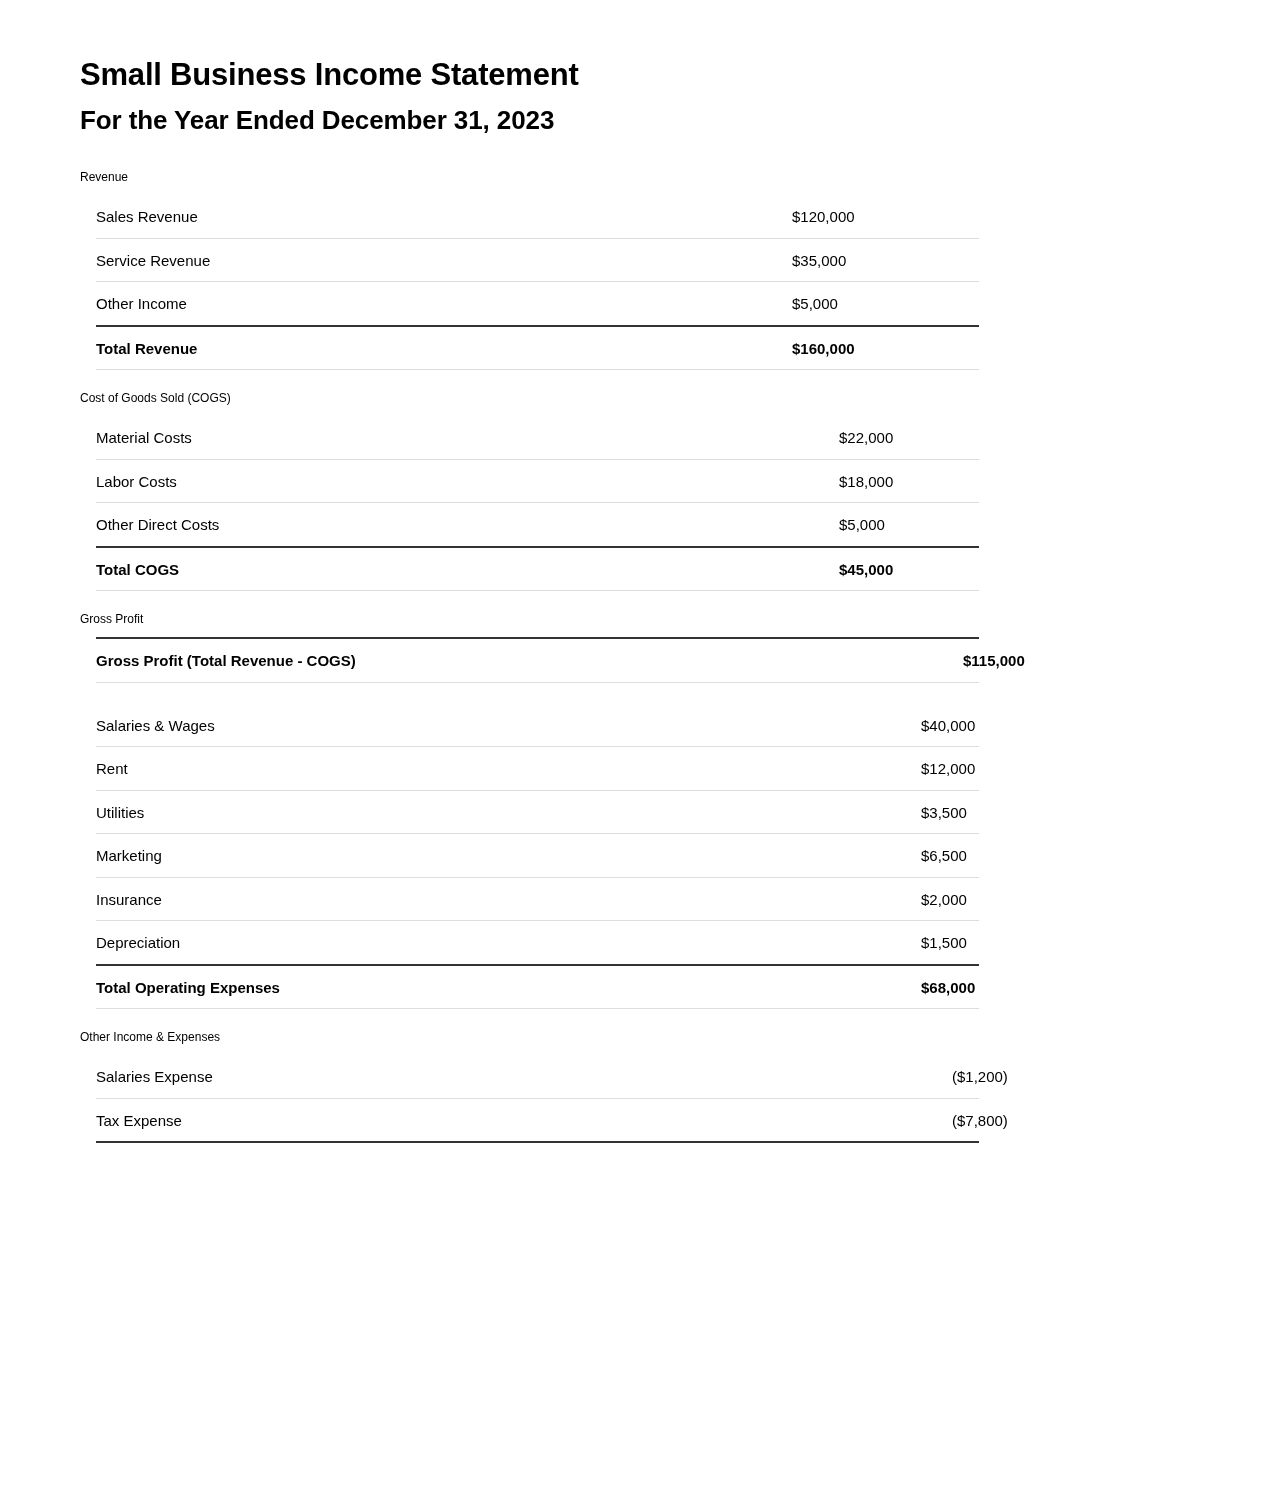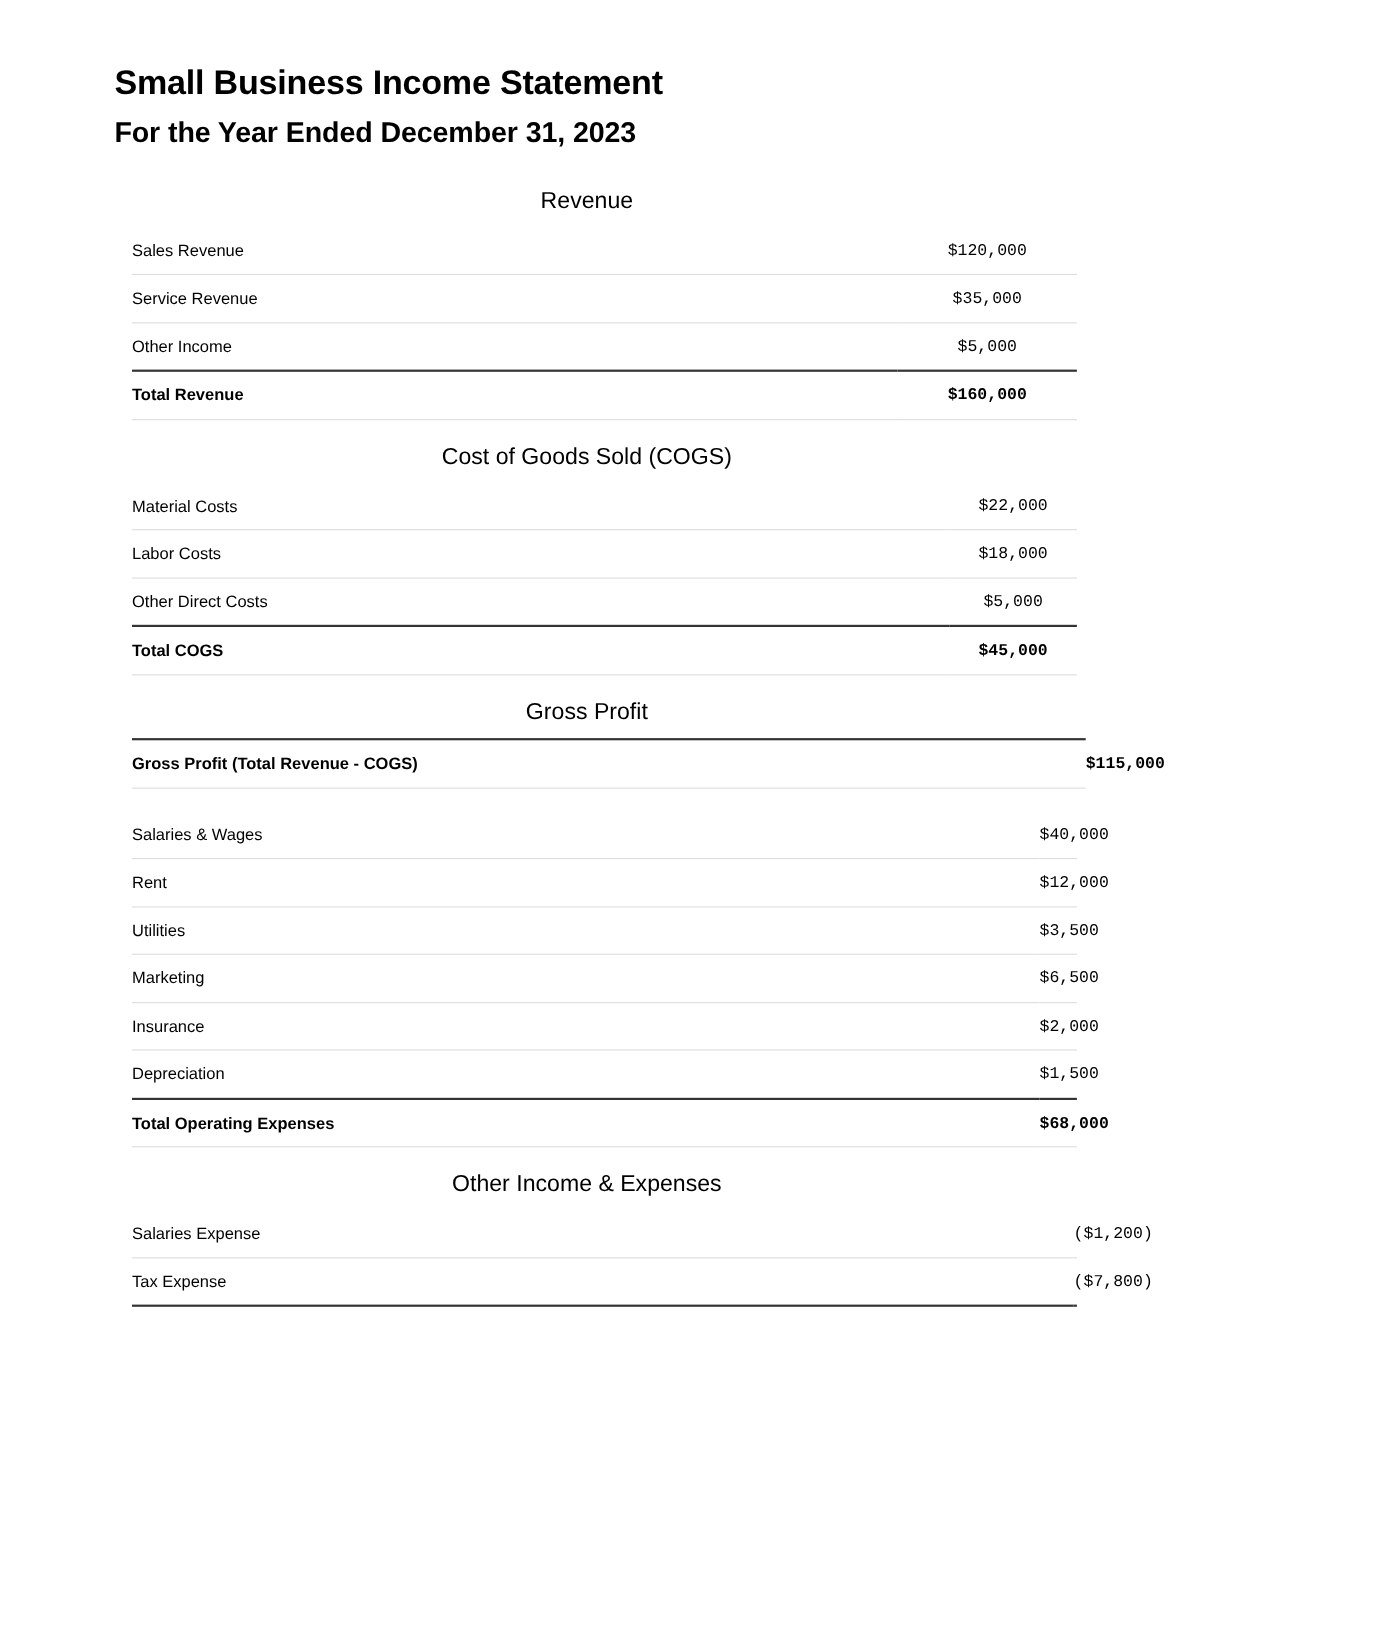--- a/index.html
+++ b/index.html
@@ -13,21 +13,21 @@
     height: 1496px;
     font-family: "Liberation Sans", sans-serif;
     color: #000000;
     -webkit-font-smoothing: antialiased;
   }
 
   .page {
     box-sizing: border-box;
     width: 1044px;
     min-height: 1496px;
-    padding: 56px 81px 0 104px;
+    padding: 56px 81px 0 80px;
     background: #ffffff;
   }
 
   .doc-title {
     font-size: 31px;
     font-weight: bold;
     letter-spacing: -0.2px;
     line-height: 1.2;
     margin: 0 0 6px 0;
   }
@@ -41,26 +41,25 @@
   }
 
   .section {
     margin-bottom: 21px;
   }
   .section:last-child {
     margin-bottom: 0;
   }
 
   .section-header {
-    font-size: 21px;
+    font-size: 12px;
     font-weight: normal;
     line-height: 1.25;
     margin: 0 0 10px 0;
     color: #000000;
-    text-align: center;
   }
 
   table.section-table {
     width: 100%;
     border-collapse: collapse;
     table-layout: fixed;
     margin-left: 16px;
   }
 
   table.section-table td {
@@ -71,22 +70,21 @@
     border-bottom: 1px solid #dddddd;
   }
 
   td.cell-label {
     padding-left: 8px;
     white-space: nowrap;
   }
 
   td.cell-value {
     white-space: nowrap;
-    text-align: center;
-    font-family: Liberation Mono, monospace;
+    text-align: left;
   }
 
   
   tr.row-total td {
     font-weight: bold;
     border-top: 2px solid #333333;
     border-bottom: 1px solid #dddddd;
   }
 
   

